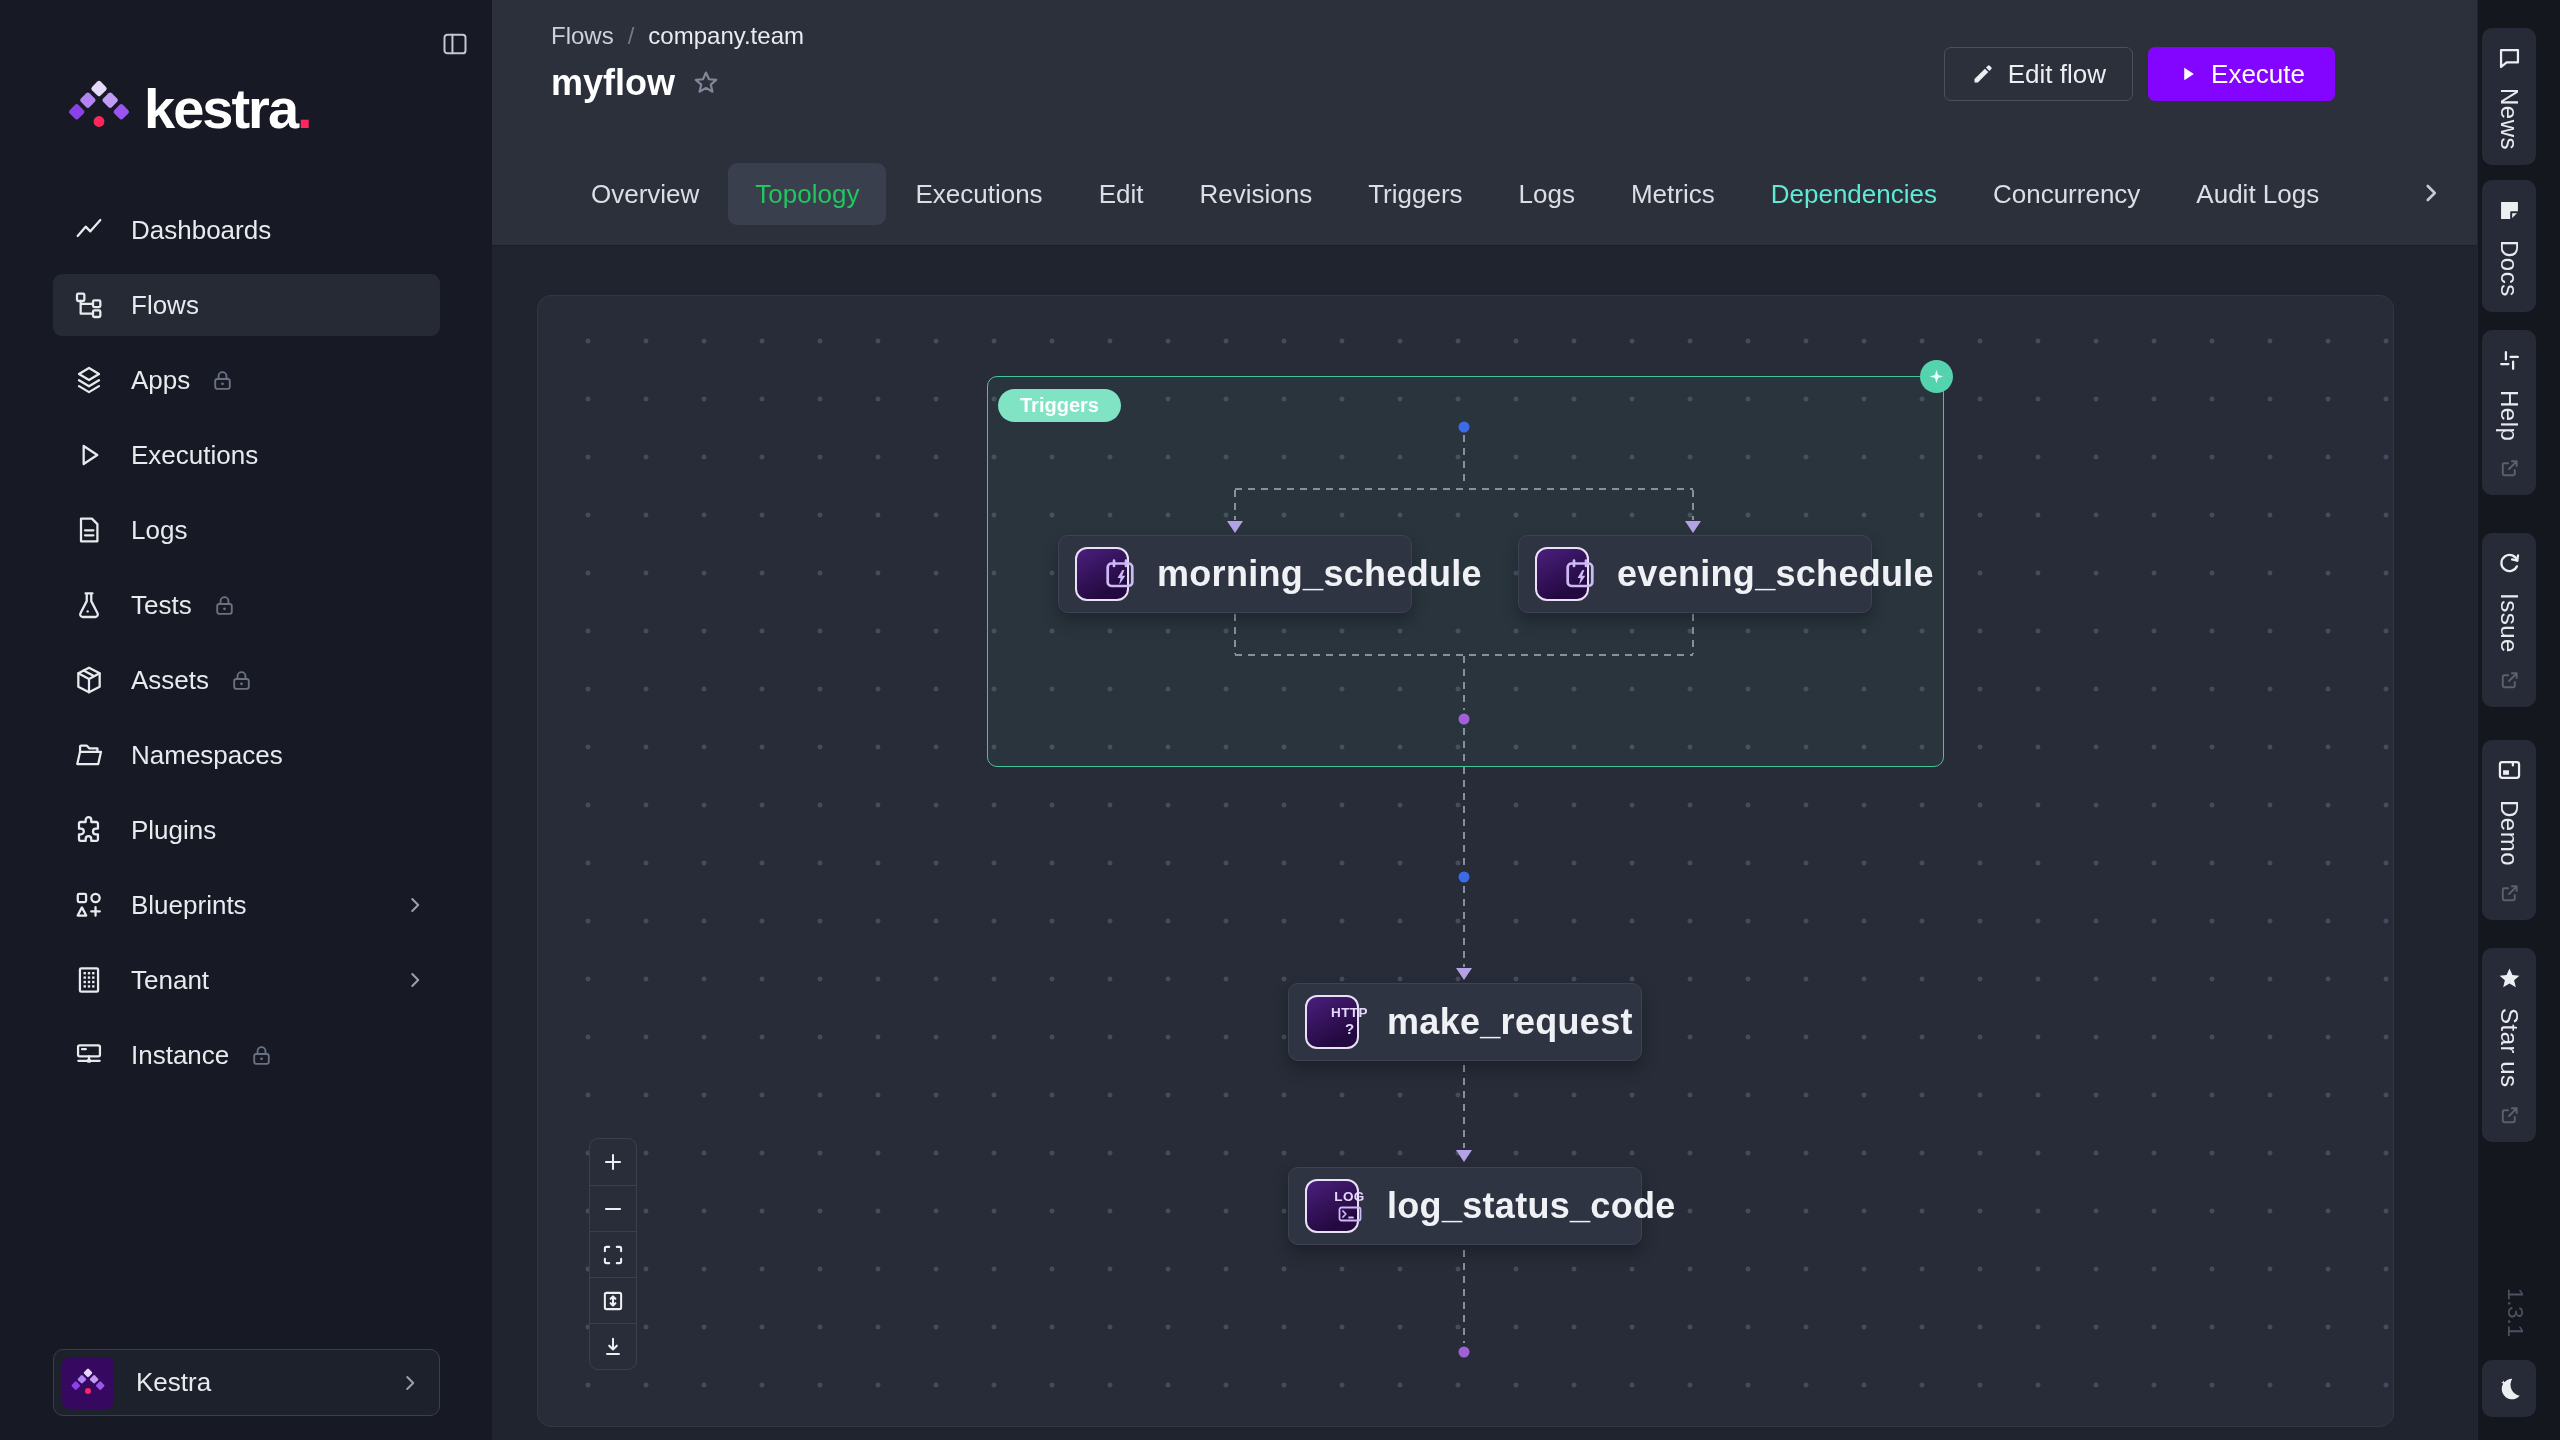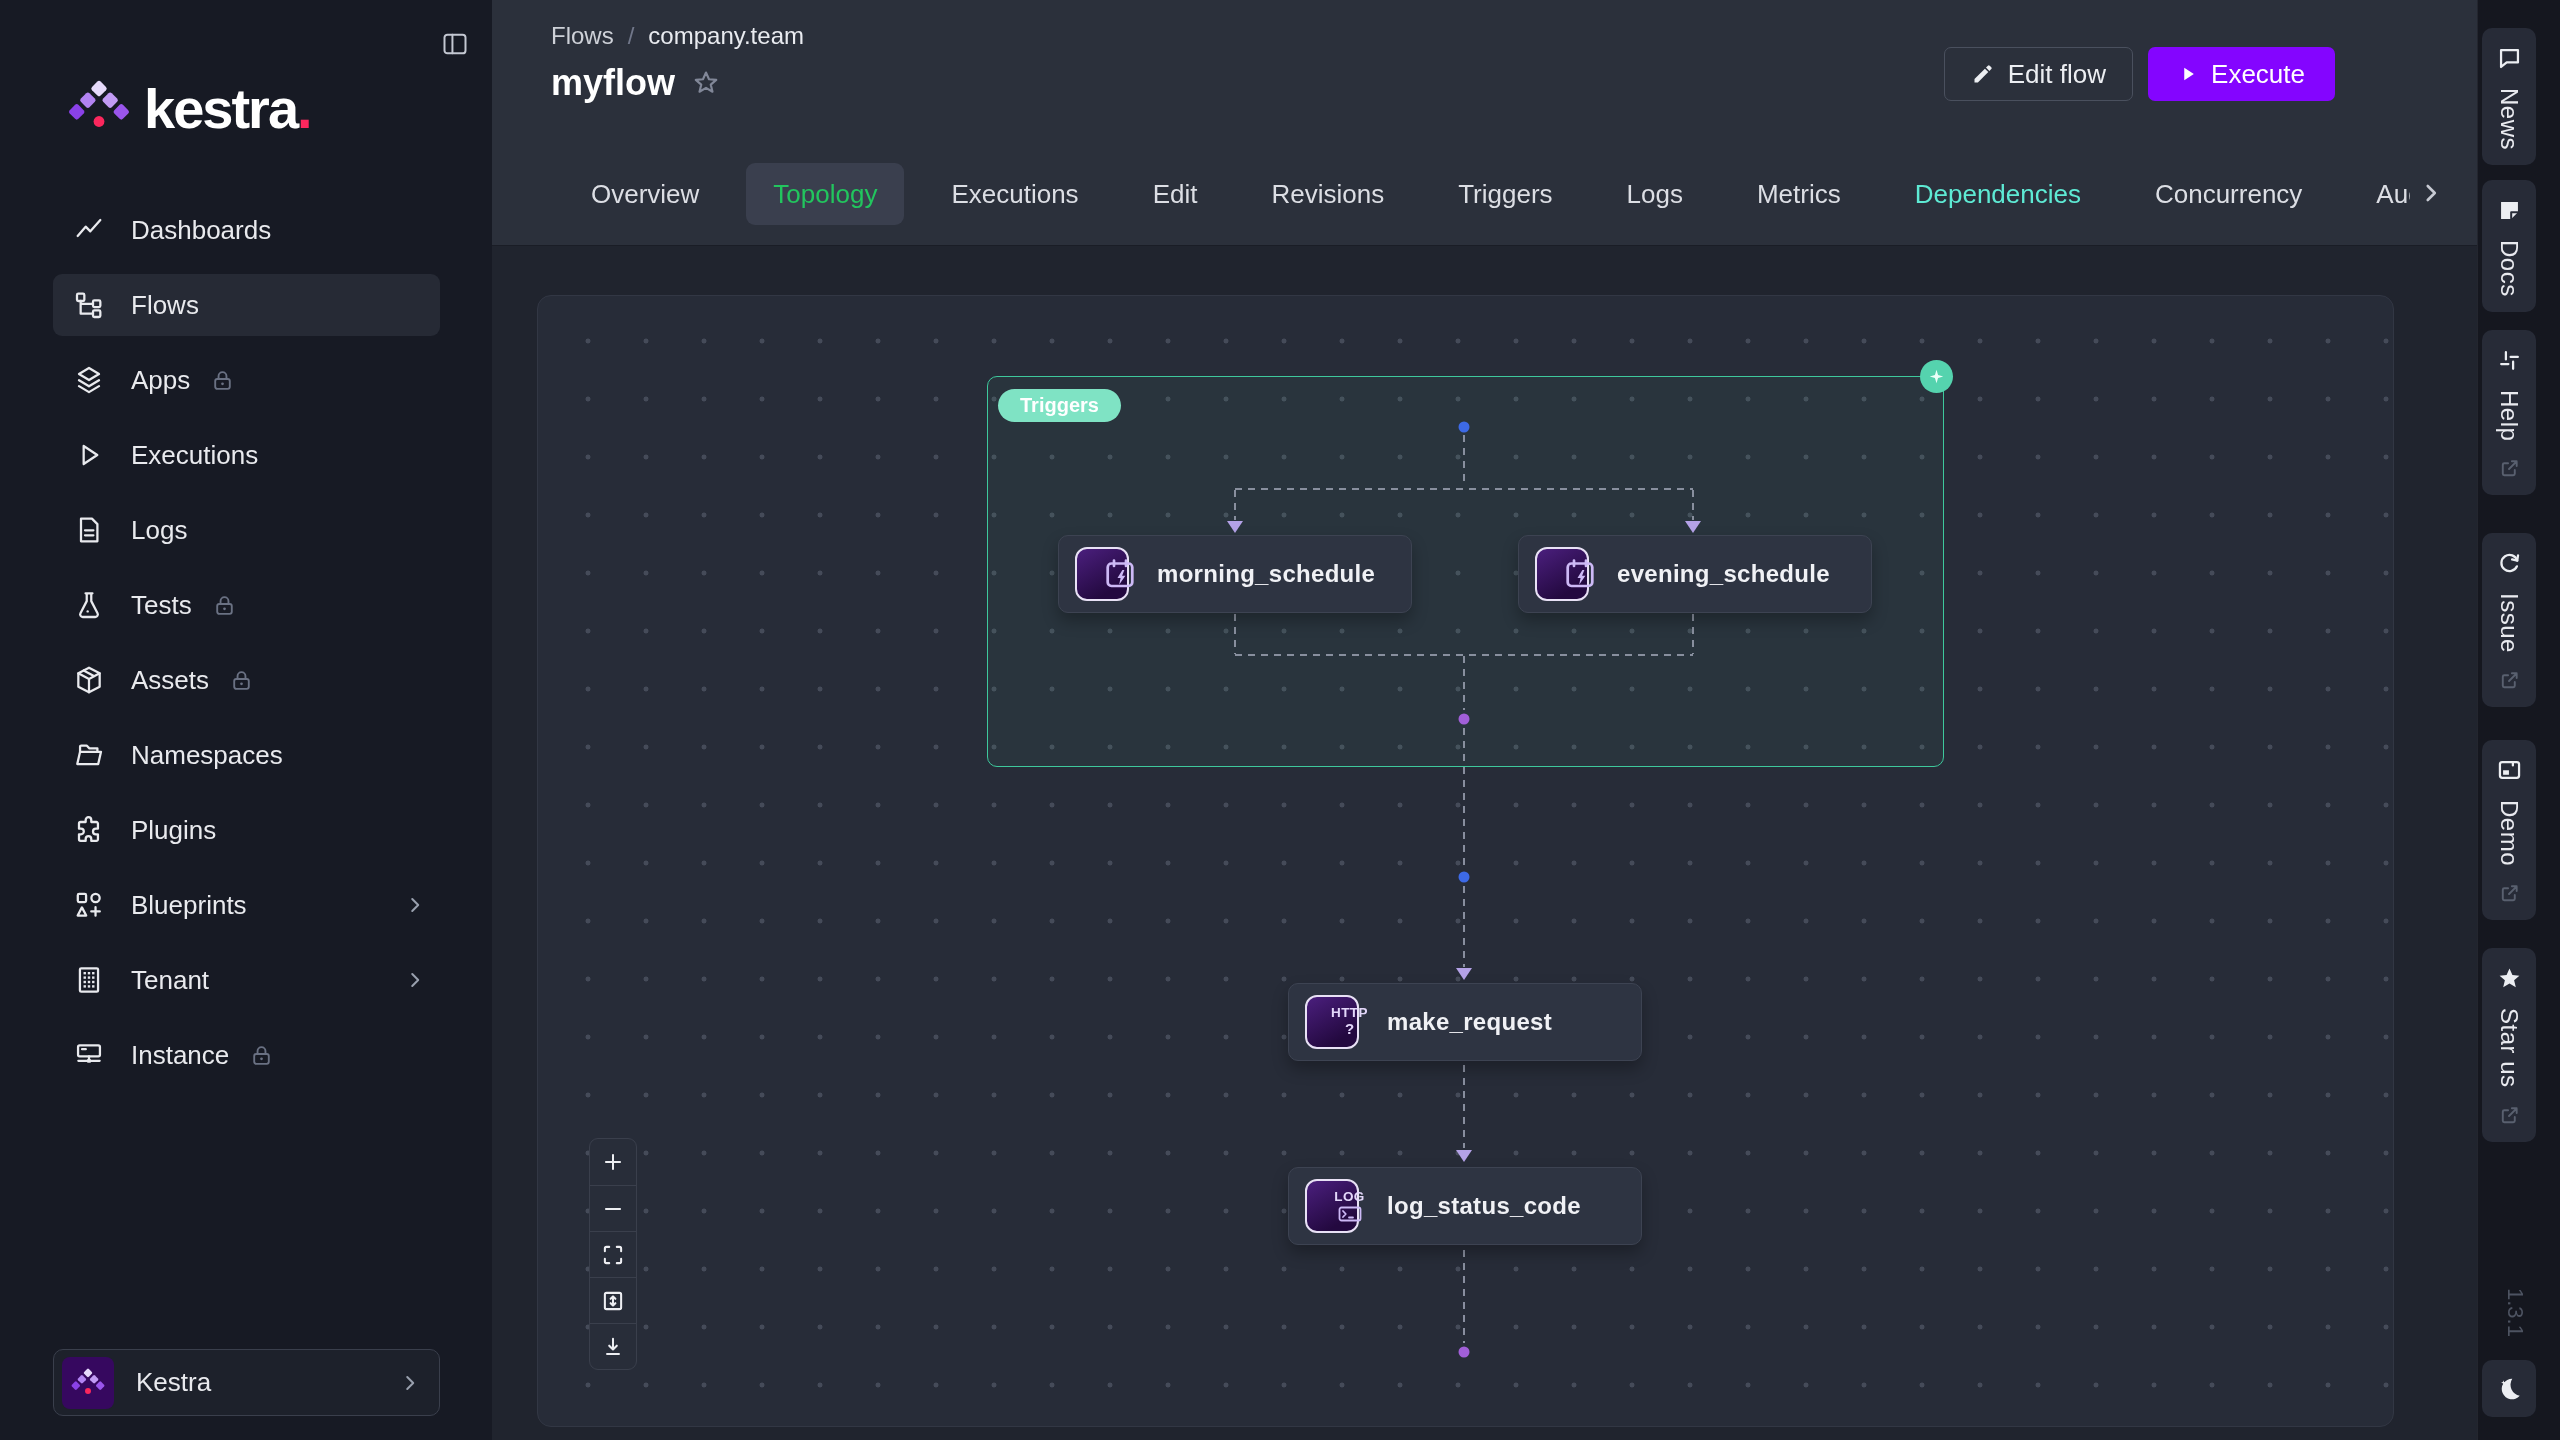--- a/index.html
+++ b/index.html
@@ -34,38 +34,38 @@
   .breadcrumb .ns { color:#e9ebf0; }
   .title-row { position:absolute; left:59px; top:62px; display:flex; align-items:center; gap:16px; }
   .page-title { font-size:36px; font-weight:700; color:#ffffff; }
   .star-outline { width:30px; height:30px; stroke:#818798; fill:none; stroke-width:1.7; stroke-linejoin:round; }
   .header-actions { position:absolute; right:142px; top:47px; display:flex; gap:15px; }
   .btn { display:flex; align-items:center; gap:13px; height:54px; border-radius:7px; font-size:26px; cursor:pointer; }
   .btn-edit { padding:0 26px; background:transparent; border:1px solid #4a505e; color:#eceef2; }
   .btn-edit svg { width:24px; height:24px; fill:#eceef2; }
   .btn-execute { padding:4px 30px; background:#8405ff; border:none; color:#ffffff; }
   .btn-execute svg { width:20px; height:20px; fill:#ffffff; }
-  .tabs { position:absolute; left:72px; top:163px; height:62px; width:1846px; display:flex; align-items:center; gap:20px; overflow:hidden; }
+  .tabs { position:absolute; left:72px; top:163px; height:62px; width:1846px; display:flex; align-items:center; gap:2px; overflow:hidden; }
   .tab { flex:none; height:62px; display:flex; align-items:center; padding:0 27px; font-size:26px; color:#dcdee4; background:none; border:none; border-radius:9px; cursor:pointer; white-space:nowrap; }
   .tab.selected { background:#3a3f4e; color:#22c55e; }
   .tab.disabled { color:#5eead4; cursor:default; }
   .tabs-more { position:absolute; left:1922px; top:177px; width:34px; height:34px; background:none; border:none; cursor:pointer; }
   .tabs-more svg { width:26px; height:26px; stroke:#c7cad3; fill:none; stroke-width:2.4; stroke-linecap:round; stroke-linejoin:round; }
 
   
   .content { position:absolute; top:247px; left:0; right:0; bottom:0; background:#20242e; }
   .canvas { position:absolute; left:45px; top:48px; width:1857px; height:1132px; background-color:#272c38; border:1px solid #323744; border-radius:14px;
             background-image:radial-gradient(circle,#454b59 2.3px,transparent 2.7px); background-size:58px 58px; background-position:21px 16px; }
   .group { position:absolute; left:449px; top:80px; width:957px; height:391px; border:1.5px solid #3ec89c; border-radius:10px; background:rgba(72,206,166,0.05); z-index:1; }
   .group-badge { position:absolute; left:10px; top:12px; height:33px; padding:0 22px; border-radius:17px; background:#7fe3c4; color:#ffffff; font-size:20px; font-weight:700; display:flex; align-items:center; }
   .group-collapse { position:absolute; right:-10px; top:-17px; width:33px; height:33px; border-radius:50%; background:#55d3ae; border:none; display:flex; align-items:center; justify-content:center; cursor:pointer; }
   .group-collapse svg { width:17px; height:17px; fill:#eafff8; }
   .edges { position:absolute; left:0; top:0; z-index:2; pointer-events:none; }
   .node { position:absolute; width:354px; height:78px; background:#2e3442; border:1px solid #3d4352; border-radius:10px; display:flex; align-items:center; padding-left:16px; box-shadow:0 8px 16px rgba(0,0,0,.28); z-index:3; cursor:pointer; }
-  .node-label { font-size:24px; font-weight:700; color:#f0f1f5; margin-left:28px; letter-spacing:.3px; }
+  .node-label { font-size:36px; font-weight:700; color:#f0f1f5; margin-left:28px; letter-spacing:.3px; }
   .tile { width:54px; height:54px; border-radius:12px; border:2px solid #e8e1f5; background:linear-gradient(150deg,#4b1f7e 0%,#23093f 78%); display:flex; flex-direction:column; align-items:center; justify-content:center; flex:none;padding-left:35px; }
   .tile .t1 { font-size:13.5px; font-weight:700; color:#e3d7fa; letter-spacing:.4px; line-height:1.1; }
   .tile .t2 { font-size:15px; font-weight:700; color:#e3d7fa; line-height:1.1; }
   .tile svg.sched { width:36px; height:36px; stroke:#cdb9f6; fill:none; stroke-width:1.8; stroke-linecap:round; stroke-linejoin:round; }
   .tile svg.term { width:24px; height:16px; stroke:#cdb9f6; fill:none; stroke-width:1.8; stroke-linecap:round; stroke-linejoin:round; margin-top:2px; }
   #node-morning { left:520px; top:239px; }
   #node-evening { left:980px; top:239px; }
   #node-request { left:750px; top:687px; }
   #node-log     { left:750px; top:871px; }
   .ztools { position:absolute; left:51px; top:842px; width:48px; background:#282d39; border:1px solid #3a3f4c; border-radius:9px; z-index:4; overflow:hidden; }

